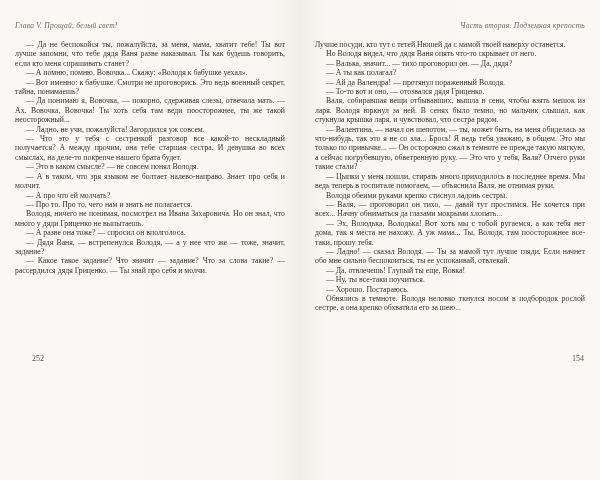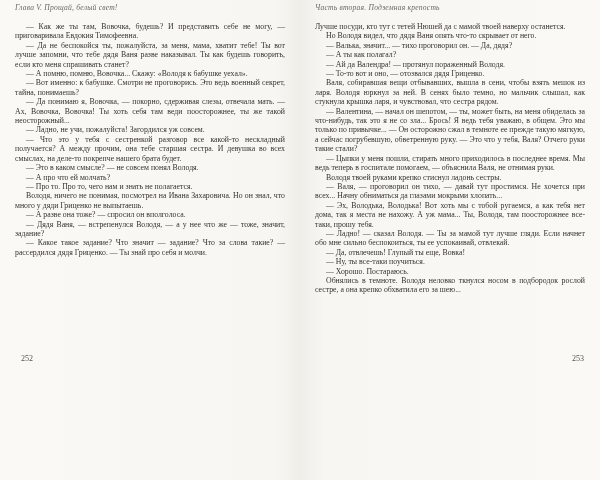--- a/index.html
+++ b/index.html
@@ -15,33 +15,33 @@
     display: flex;
     width: 600px;
     height: 480px;
     background: linear-gradient(90deg, #faf9f6 0%, #f7f6f2 46%, #efeee9 50%, #f7f6f2 54%, #faf9f6 100%);
   }
   .page {
     position: relative;
     box-sizing: border-box;
     width: 300px;
     height: 372px;
-    padding: 3px 15px 20px 15px;
+    padding: 21px 15px 20px 15px;
   }
   .running-head {
     font-family: "Liberation Serif", serif;
     font-style: italic;
     font-size: 7.6px;
     line-height: 10px;
     color: #6d6a64;
     margin-bottom: 9px;
     letter-spacing: 0.2px;
     white-space: nowrap;
   }
-  .page-right .running-head { text-align: left; }
+  .page-right .running-head { text-align: right; }
   .body-text {
     font-family: "Liberation Serif", serif;
     font-size: 7.8px;
     line-height: 9.4px;
     color: #35322d;
     text-align: justify;
     hyphens: auto;
     -webkit-hyphens: auto;
   }
   .para {
@@ -49,39 +49,39 @@
     text-indent: 11px;
   }
   .page-right .body-text .para:first-child { text-indent: 0; }
   .page-number {
     position: absolute;
     bottom: 9px;
     font-family: "Liberation Serif", serif;
     font-size: 8px;
     color: #55524c;
   }
-  .page-left .page-number { left: 21px; margin-top: 8px; }
+  .page-left .page-number { left: 32px; margin-top: 8px; }
   .page-right .page-number { right: 16px; }
 </style>
 </head>
 <body>
 
 <div class="spread">
 
   <div class="page page-left">
     <div class="running-head">Глава V. Прощай, белый свет!</div>
     <div class="body-text">
-        <p class="para">— Как же ты там, Вовочка, будешь? И представить себе не могу, — приговаривала Евдокия Тимофеевна.</p>
         <p class="para">— Да не беспокойся ты, пожалуйста, за меня, мама, хватит тебе! Ты вот лучше запомни, что тебе дядя Ваня разве наказывал. Ты как будешь говорить, если кто меня спрашивать станет?</p>
         <p class="para">— А помню, помню, Вовочка... Скажу: «Володя к бабушке уехал».</p>
         <p class="para">— Вот именно: к бабушке. Смотри не проговорись. Это ведь военный секрет, тайна, понимаешь?</p>
         <p class="para">— Да понимаю я, Вовочка, — покорно, сдерживая слезы, отвечала мать. — Ах, Вовочка, Вовочка! Ты хоть себя там веди поосторожнее, ты же такой неосторожный...</p>
         <p class="para">— Ладно, не учи, пожалуйста! Загордился уж совсем.</p>
         <p class="para">— Что это у тебя с сестренкой разговор все какой-то нескладный получается? А между прочим, она тебе старшая сестра. И девушка во всех смыслах, на деле-то покрепче нашего брата будет.</p>
         <p class="para">— Это в каком смысле? — не совсем понял Володя.</p>
+        <p class="para">— А в таком, что зря языком не болтает налево-направо. Знает про себя и молчит.</p>
         <p class="para">— А про что ей молчать?</p>
         <p class="para">— Про то. Про то, чего нам и знать не полагается.</p>
         <p class="para">Володя, ничего не понимая, посмотрел на Ивана Захаровича. Но он знал, что много у дяди Гриценко не выпытаешь.</p>
         <p class="para">— А разве она тоже? — спросил он вполголоса.</p>
         <p class="para">— Дядя Ваня, — встрепенулся Володя, — а у нее что же — тоже, значит, задание?</p>
         <p class="para">— Какое такое задание? Что значит — задание? Что за слова такие? — рассердился дядя Гриценко. — Ты знай про себя и молчи.</p>
       </div>
     <div class="page-number">252</div>
   </div>
 
@@ -90,25 +90,25 @@
     <div class="body-text">
         <p class="para">Лучше посуди, кто тут с тетей Нюшей да с мамой твоей наверху останется.</p>
         <p class="para">Но Володя видел, что дядя Ваня опять что-то скрывает от него.</p>
         <p class="para">— Валька, значит... — тихо проговорил он. — Да, дядя?</p>
         <p class="para">— А ты как полагал?</p>
         <p class="para">— Ай да Валендра! — протянул пораженный Володя.</p>
         <p class="para">— То-то вот и оно, — отозвался дядя Гриценко.</p>
         <p class="para">Валя, собиравшая вещи отбывавших, вышла в сени, чтобы взять мешок из ларя. Володя юркнул за ней. В сенях было темно, но мальчик слышал, как стукнула крышка ларя, и чувствовал, что сестра рядом.</p>
         <p class="para">— Валентина, — начал он шепотом, — ты, может быть, на меня обиделась за что-нибудь, так это я не со зла... Брось! Я ведь тебя уважаю, в общем. Это мы только по привычке... — Он осторожно сжал в темноте ее прежде такую мягкую, а сейчас погрубевшую, обветренную руку. — Это что у тебя, Валя? Отчего руки такие стали?</p>
         <p class="para">— Цыпки у меня пошли, стирать много приходилось в последнее время. Мы ведь теперь в госпитале помогаем, — объяснила Валя, не отнимая руки.</p>
-        <p class="para">Володя твоей руками крепко стиснул ладонь сестры.</p>
+        <p class="para">Володя обеими руками крепко стиснул ладонь сестры.</p>
         <p class="para">— Валя, — проговорил он тихо, — давай тут простимся. Не хочется при всех... Начну обниматься да глазами мокрыми хлопать...</p>
         <p class="para">— Эх, Володька, Володька! Вот хоть мы с тобой ругаемся, а как тебя нет дома, так я места не нахожу. А уж мама... Ты, Володя, там поосторожнее все-таки, прошу тебя.</p>
         <p class="para">— Ладно! — сказал Володя. — Ты за мамой тут лучше гляди. Если начнет обо мне сильно беспокоиться, ты ее успокаивай, отвлекай.</p>
         <p class="para">— Да, отвлечешь! Глупый ты еще, Вовка!</p>
         <p class="para">— Ну, ты все-таки поучиться.</p>
         <p class="para">— Хорошо. Постараюсь.</p>
         <p class="para">Обнялись в темноте. Володя неловко ткнулся носом в подбородок рослой сестре, а она крепко обхватила его за шею...</p>
       </div>
-    <div class="page-number">253</div>
+    <div class="page-number">154</div>
   </div>
 
 </div>
 
 </body></html>

